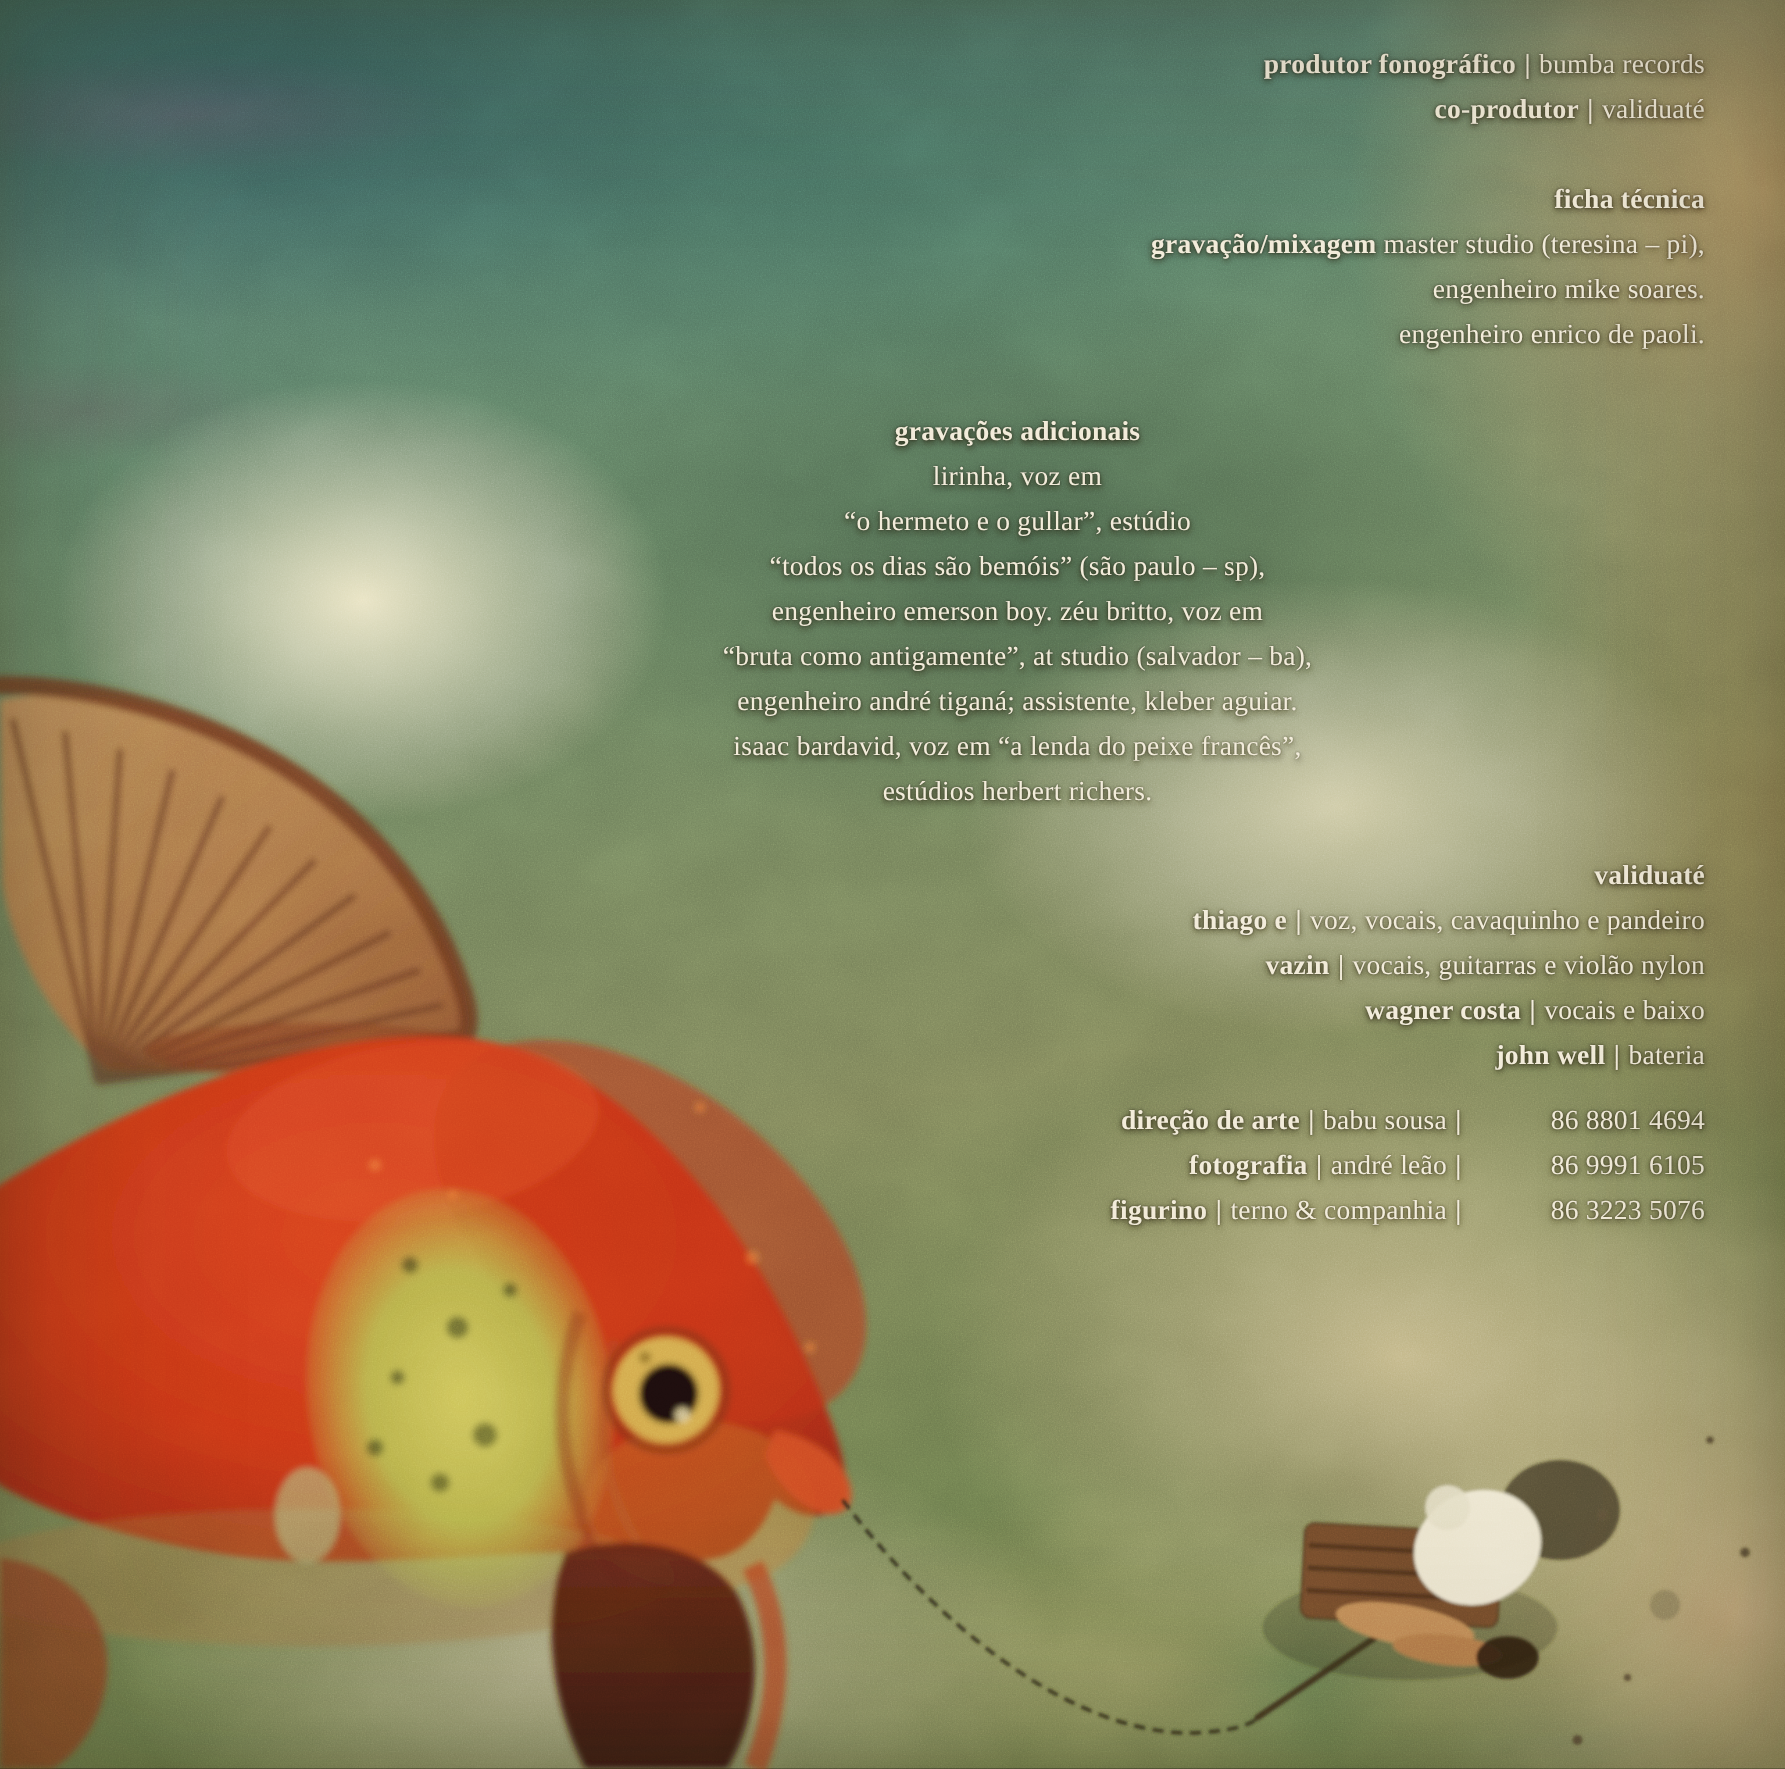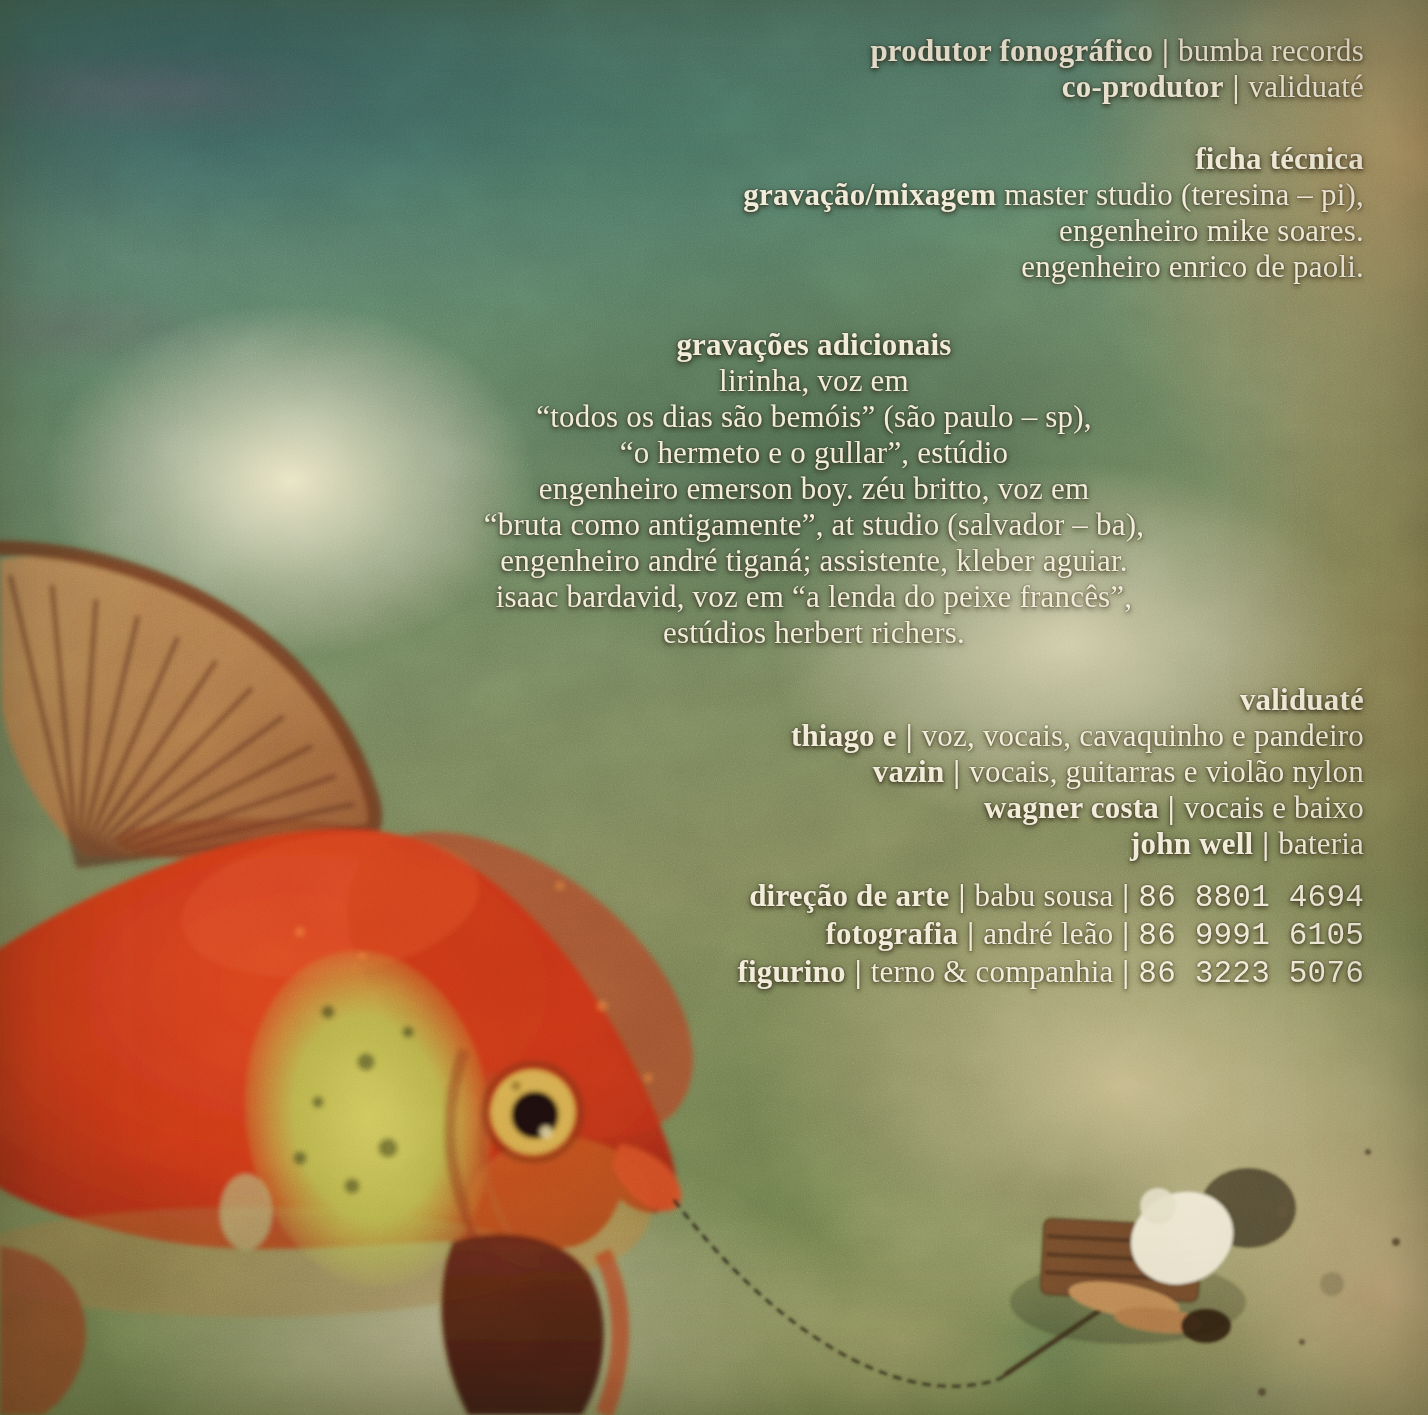--- a/index.html
+++ b/index.html
@@ -42,32 +42,32 @@
   .vignette{
     position:absolute;inset:0;pointer-events:none;
     box-shadow:inset 0 0 190px rgba(50,40,15,.33), inset 0 0 46px rgba(60,50,20,.16);
   }
   .artwork,.grain{position:absolute;inset:0;width:100%;height:100%;}
   .grain{mix-blend-mode:overlay;opacity:.5;pointer-events:none;}
   
   .credits{
     position:absolute;top:33px;right:64px;width:1100px;
     text-align:right;
-    font-size:31px;line-height:36px;letter-spacing:.2px;
+    font-size:22px;line-height:36px;letter-spacing:.2px;
     color:var(--text-color,#f1ead6);
     text-shadow:0 2px 5px rgba(30,22,6,.8), 0 0 2px rgba(30,22,6,.55), 0 0 14px rgba(30,22,6,.25);
   }
   .credit-block{margin:0 0 36px 0;}
   .credit-block:nth-of-type(2){margin-bottom:42px;}
   .credit-block:nth-of-type(3){margin-bottom:31px;text-align:center;}
   .credit-block:nth-of-type(4){margin-bottom:16px;}
   .credit-block:last-of-type{margin-bottom:0;}
   .seg-label{font-weight:700;}
   .seg-sep{font-weight:700;padding:0 1px;}
-  .seg-phone{display:inline-block;min-width:188px;text-align:left;font-family:Liberation Mono, monospace;}
+  .seg-phone{display:inline-block;min-width:188px;text-align:right;}
   
   .c-fishred{fill:var(--fish-red,#c93618);}
   .c-bench{fill:var(--bench-brown,#6f4a2b);}
   .c-shirt{fill:var(--shirt-white,#ebe4cd);}
   .c-skin{fill:var(--skin-tone,#c08854);}
 </style>
 </head>
 <body>
 
 <div class="page">
@@ -209,22 +209,22 @@
       </div>
       <div class="credit-block">
         <div class="credit-line"><span class="seg seg-label">ficha técnica</span></div>
         <div class="credit-line"><span class="seg seg-label">gravação/mixagem</span><span class="seg seg-text"> master studio (teresina – pi),</span></div>
         <div class="credit-line"><span class="seg seg-text">engenheiro mike soares.</span></div>
         <div class="credit-line"><span class="seg seg-text">engenheiro enrico de paoli.</span></div>
       </div>
       <div class="credit-block">
         <div class="credit-line"><span class="seg seg-label">gravações adicionais</span></div>
         <div class="credit-line"><span class="seg seg-text">lirinha, voz em</span></div>
+        <div class="credit-line"><span class="seg seg-text">“o hermeto e o gullar”, estúdio</span></div>
         <div class="credit-line"><span class="seg seg-text">“todos os dias são bemóis” (são paulo – sp),</span></div>
-        <div class="credit-line"><span class="seg seg-text">“o hermeto e o gullar”, estúdio</span></div>
         <div class="credit-line"><span class="seg seg-text">engenheiro emerson boy. zéu britto, voz em</span></div>
         <div class="credit-line"><span class="seg seg-text">“bruta como antigamente”, at studio (salvador – ba),</span></div>
         <div class="credit-line"><span class="seg seg-text">engenheiro andré tiganá; assistente, kleber aguiar.</span></div>
         <div class="credit-line"><span class="seg seg-text">isaac bardavid, voz em “a lenda do peixe francês”,</span></div>
         <div class="credit-line"><span class="seg seg-text">estúdios herbert richers.</span></div>
       </div>
       <div class="credit-block">
         <div class="credit-line"><span class="seg seg-label">validuaté</span></div>
         <div class="credit-line"><span class="seg seg-label">thiago e</span><span class="seg seg-sep"> | </span><span class="seg seg-text">voz, vocais, cavaquinho e pandeiro</span></div>
         <div class="credit-line"><span class="seg seg-label">vazin</span><span class="seg seg-sep"> | </span><span class="seg seg-text">vocais, guitarras e violão nylon</span></div>

